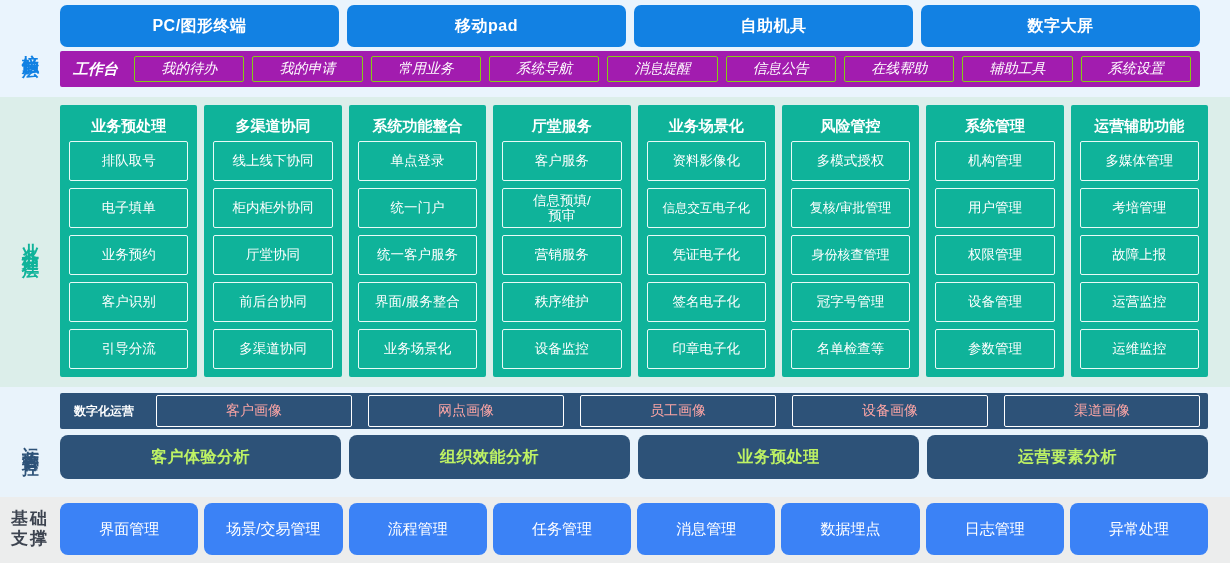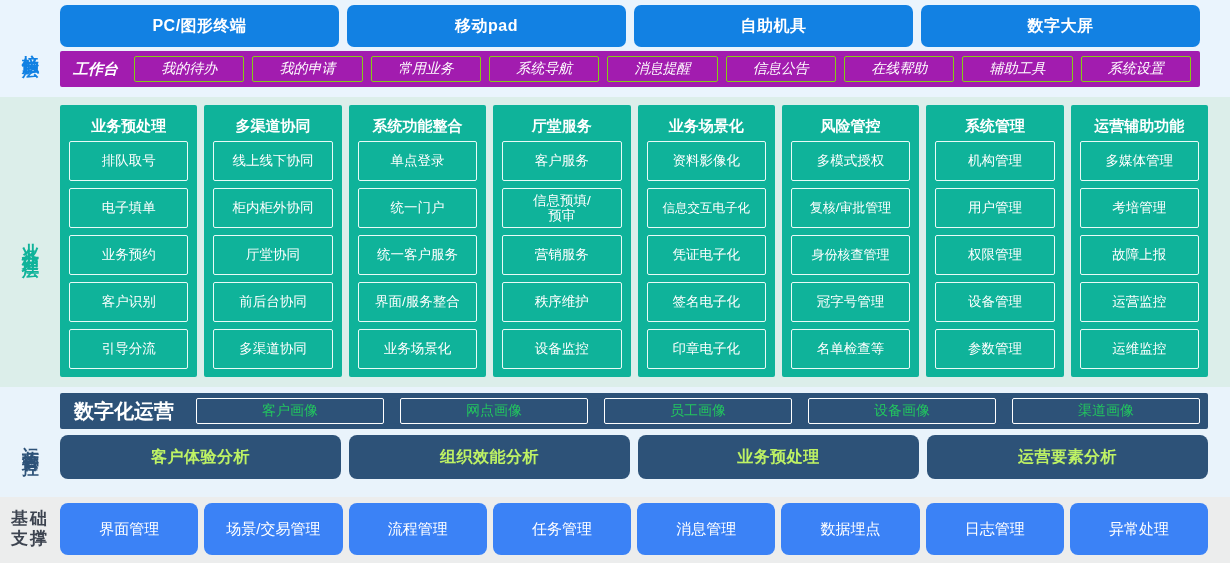--- a/index.html
+++ b/index.html
@@ -69,24 +69,24 @@
   }
 
   
   .layer-ops { background: #e9f3fb; height: 110px; padding: 6px 0 8px 0; }
   .layer-ops .layer-label { color: #2d5278; }
   .layer-ops .layer-body { display:flex; flex-direction:column; gap:6px; padding-right: 22px; }
   .ops-row1 {
     background: #2d5278; height: 36px; border-radius: 2px;
     display: flex; align-items: center; gap: 16px; padding: 0 8px;
   }
-  .ops-title { color:#fff; font-size:20px; font-weight:bold; white-space:nowrap; padding:0 6px; }
+  .ops-title { color:#fff; font-size:12px; font-weight:bold; white-space:nowrap; padding:0 6px; }
   .ops-chip {
-    flex: 1 1 0; height: 26px; border: 1px solid #ffffff; border-radius: 2px;
-    color: #22c55e; font-size: 14px;
+    flex: 1 1 0; height: 32px; border: 1px solid #ffffff; border-radius: 2px;
+    color: #fca5a5; font-size: 14px;
     display:flex; align-items:center; justify-content:center; white-space:nowrap;
   }
   .ops-row2 { display: flex; gap: 8px; height: 44px; }
   .ops-big {
     flex: 1 1 0; background: #2d5278; color:#bef264; border-radius: 8px;
     display:flex; align-items:center; justify-content:center;
     font-size: 16px; font-weight: bold; letter-spacing: .5px;
   }
 
   

